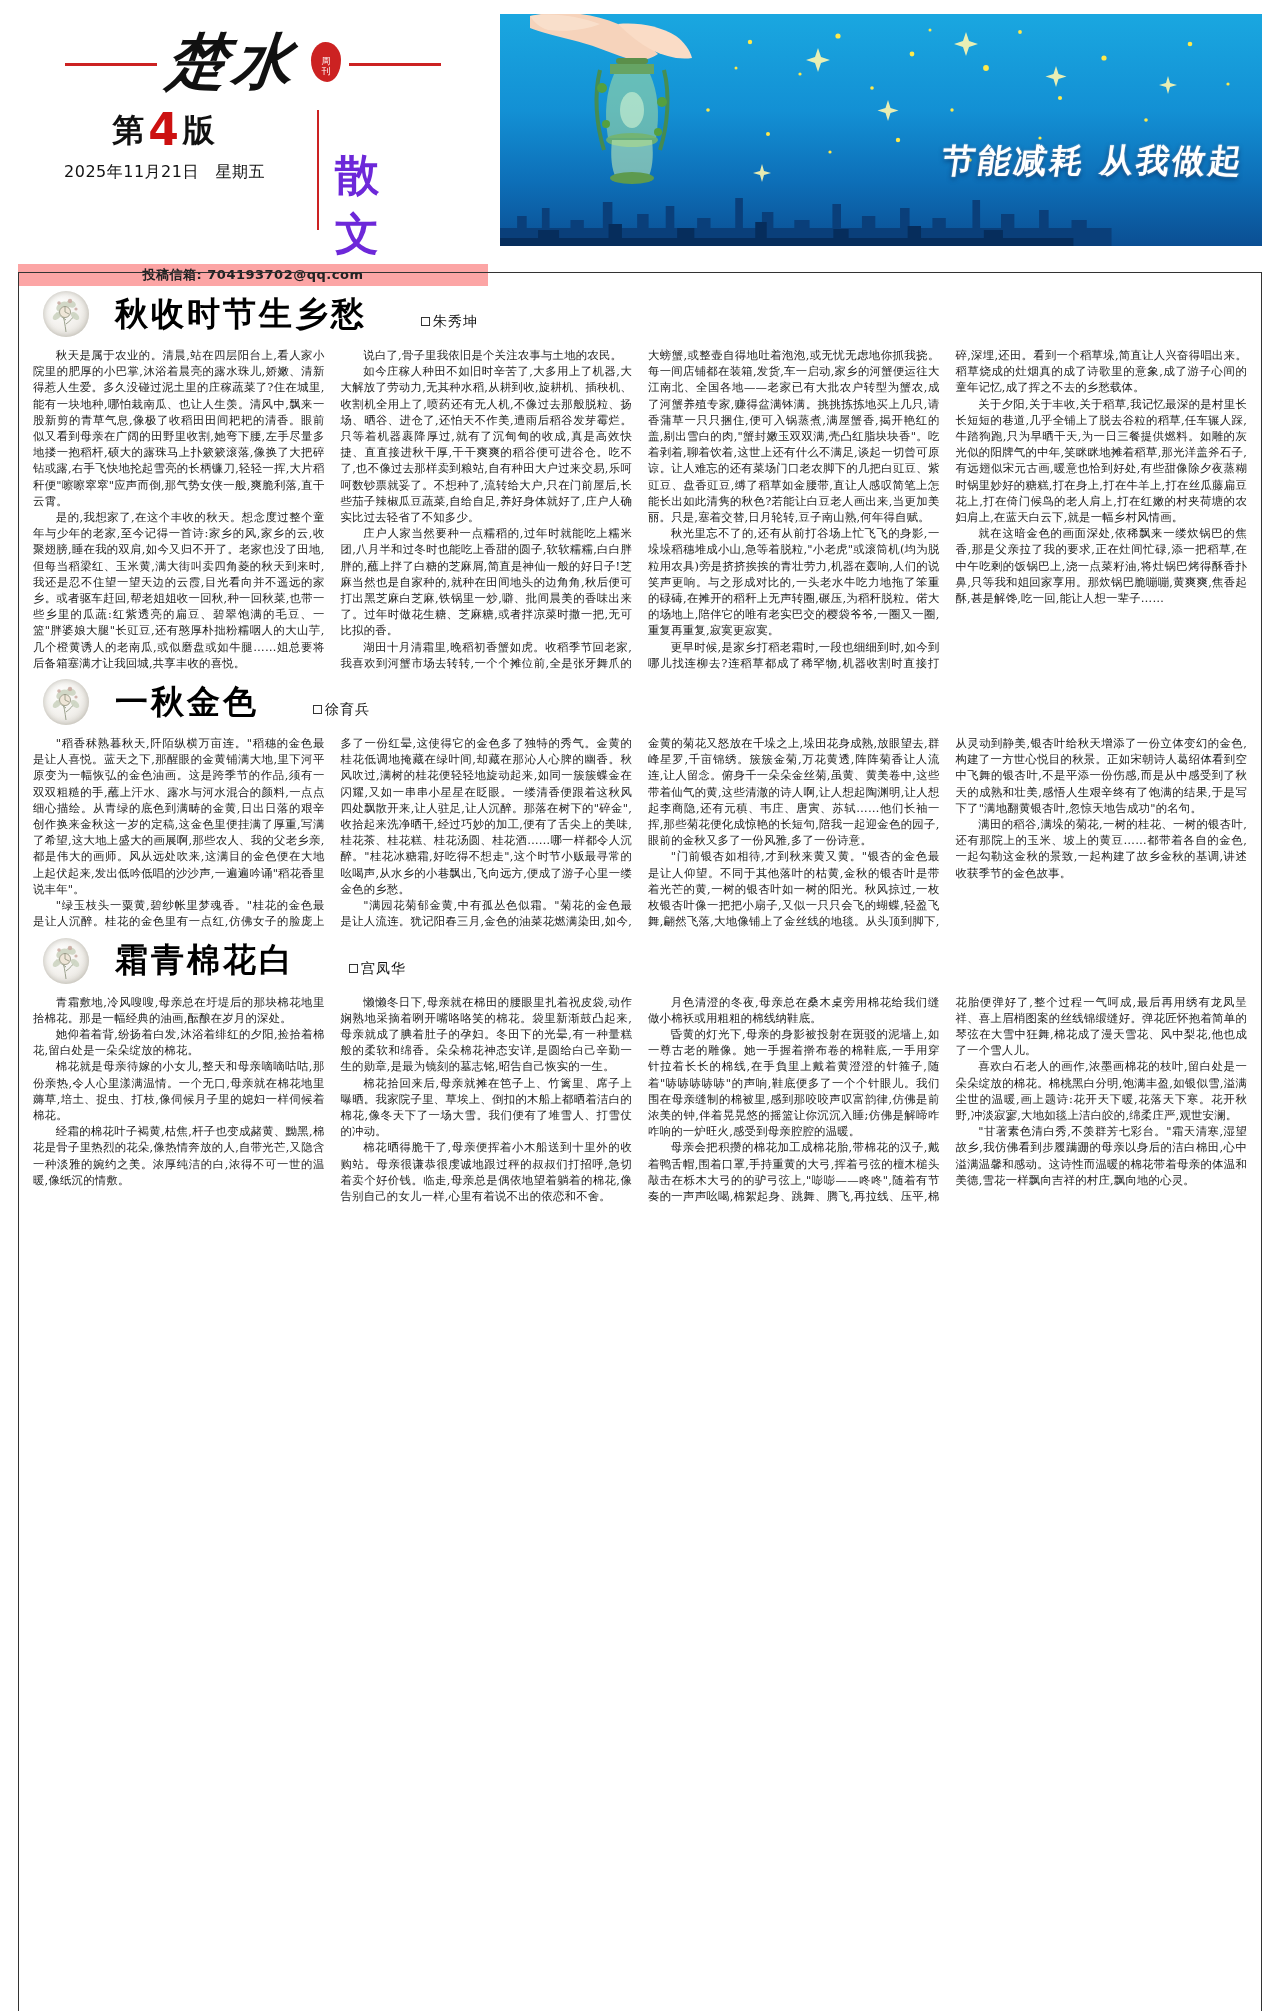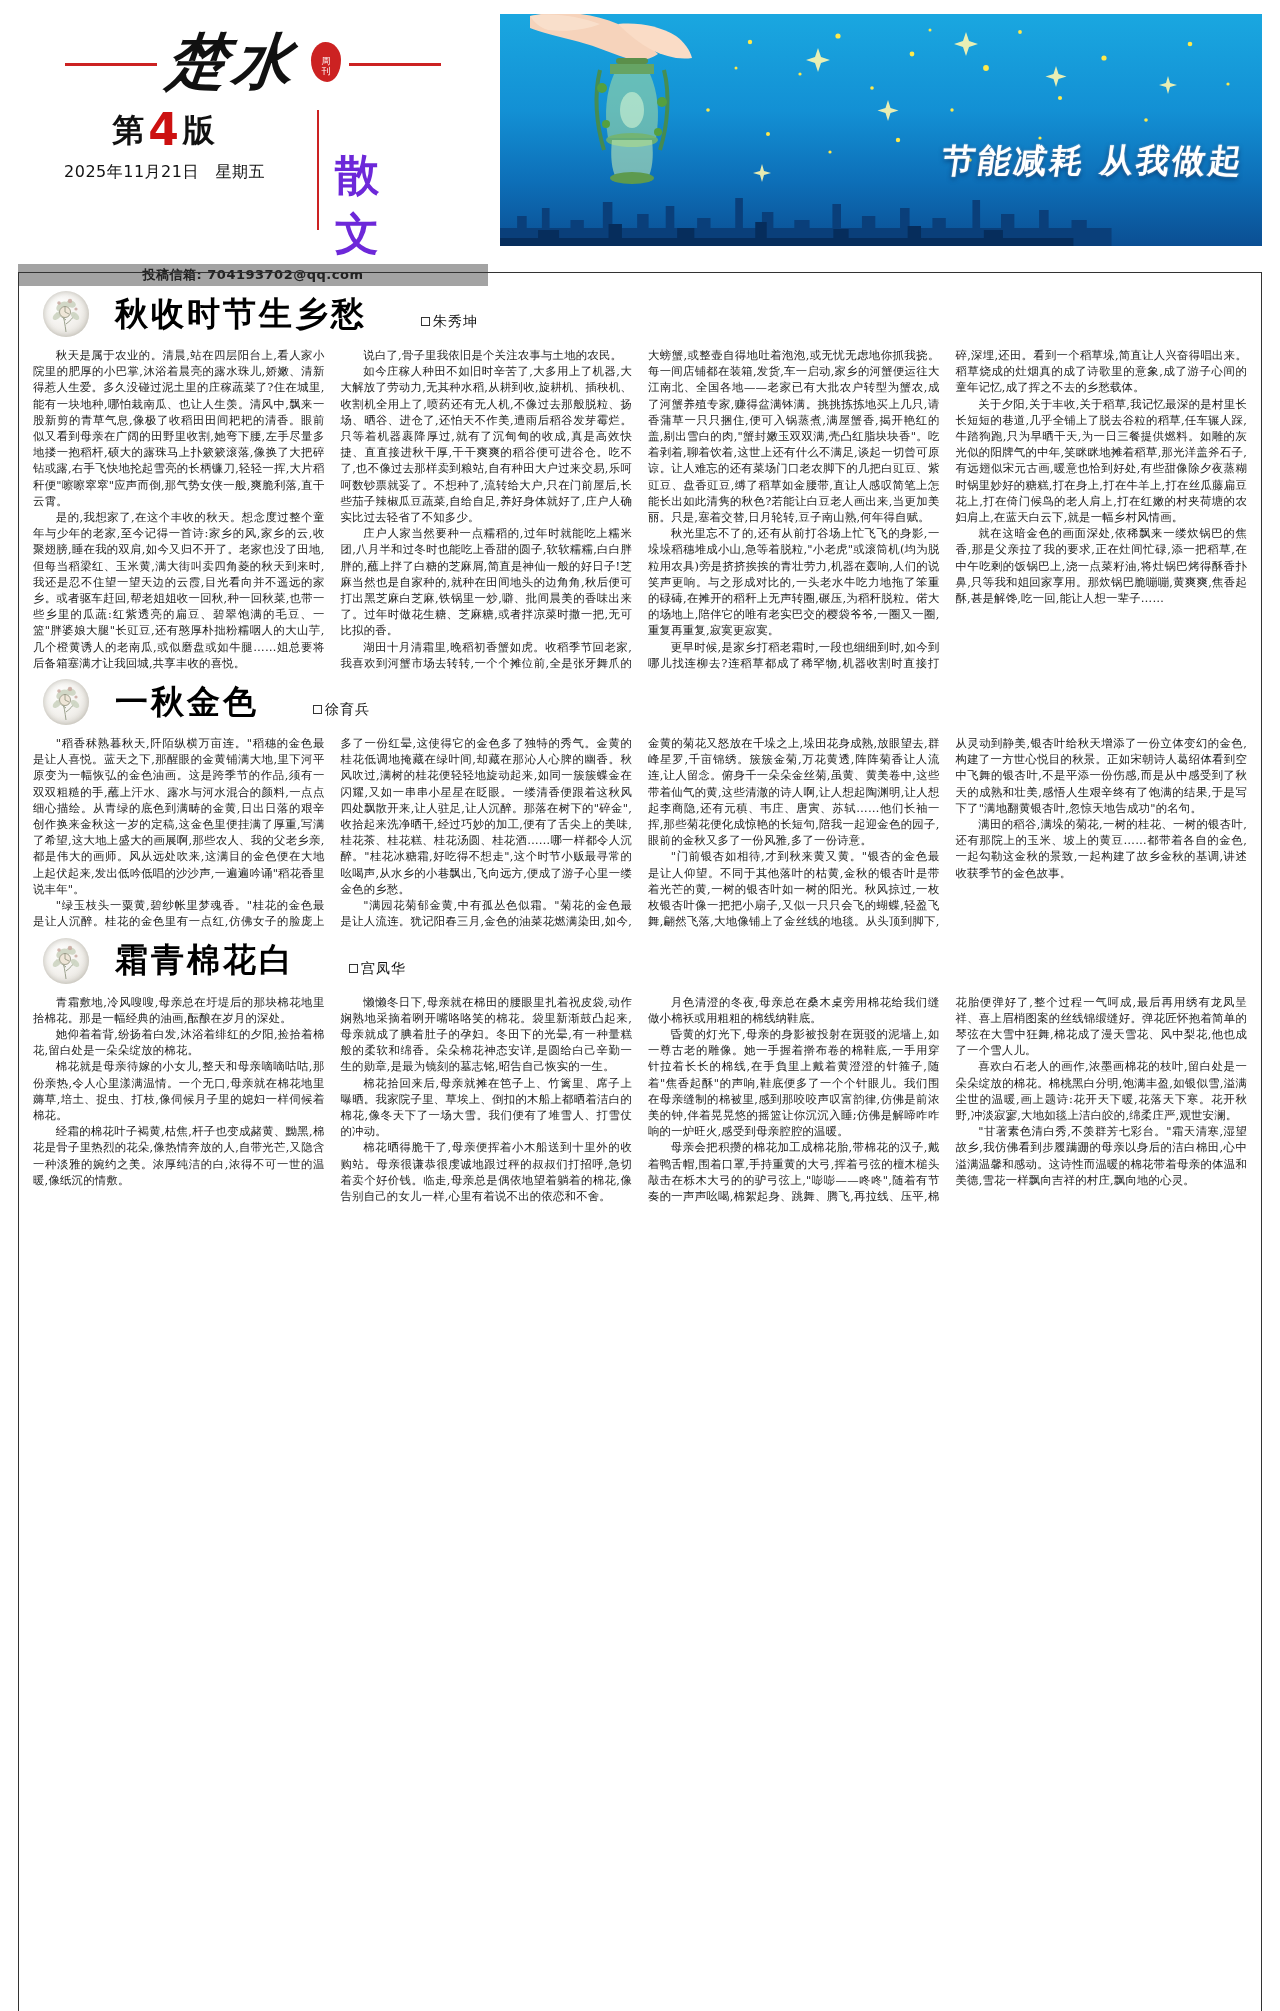--- a/index.html
+++ b/index.html
@@ -44,21 +44,21 @@
   .staff div { padding-left:30px; }
 
   .mast-divider { width:2px; background:#cc2222; height:120px; margin:6px 16px 0 6px; }
   .section-title {
     font-family:"DejaVu Serif","Liberation Serif",serif;
     font-size:44px; font-weight:700; letter-spacing:10px;
     padding-top:42px; color:#6d28d9;
   }
 
   .mail-bar {
-    margin-top:10px; height:22px; background:#a3a3a3;
+    margin-top:10px; height:22px; background:#fca5a5;
     font-size:13px; font-weight:700; color:#222;
     display:flex; align-items:center; justify-content:center;
     letter-spacing:0.5px;
   }
 
   
   .banner {
     flex:1; margin-left:12px; height:232px; position:relative; overflow:hidden;
     background:linear-gradient(180deg,#1aa7e0 0%,#1390d4 42%,#0d6fb8 72%,#0b4f93 100%);
   }
@@ -341,21 +341,21 @@
       </div>
       <div class="cols">
         <p>青霜敷地,冷风嗖嗖,母亲总在圩堤后的那块棉花地里拾棉花。那是一幅经典的油画,酝酿在岁月的深处。</p>
         <p>她仰着着背,纷扬着白发,沐浴着绯红的夕阳,捡拾着棉花,留白处是一朵朵绽放的棉花。</p>
         <p>棉花就是母亲待嫁的小女儿,整天和母亲嘀嘀咕咕,那份亲热,令人心里漾满温情。一个无口,母亲就在棉花地里薅草,培土、捉虫、打枝,像伺候月子里的媳妇一样伺候着棉花。</p>
         <p>经霜的棉花叶子褐黄,枯焦,杆子也变成赭黄、黝黑,棉花是骨子里热烈的花朵,像热情奔放的人,自带光芒,又隐含一种淡雅的婉约之美。浓厚纯洁的白,浓得不可一世的温暖,像纸沉的情敷。</p>
         <p>懒懒冬日下,母亲就在棉田的腰眼里扎着祝皮袋,动作娴熟地采摘着咧开嘴咯咯笑的棉花。袋里新渐鼓凸起来,母亲就成了腆着肚子的孕妇。冬田下的光晕,有一种量糕般的柔软和绵香。朵朵棉花神态安详,是圆给白己辛勤一生的勋章,是最为镜刻的墓志铭,昭告自己恢实的一生。</p>
         <p>棉花拾回来后,母亲就摊在笆子上、竹篱里、席子上曝晒。我家院子里、草埃上、倒扣的木船上都晒着洁白的棉花,像冬天下了一场大雪。我们便有了堆雪人、打雪仗的冲动。</p>
         <p>棉花晒得脆干了,母亲便挥着小木船送到十里外的收购站。母亲很谦恭很虔诚地跟过秤的叔叔们打招呼,急切着卖个好价钱。临走,母亲总是偶依地望着躺着的棉花,像告别自己的女儿一样,心里有着说不出的依恋和不舍。</p>
         <p>月色清澄的冬夜,母亲总在桑木桌旁用棉花给我们缝做小棉袄或用粗粗的棉线纳鞋底。</p>
-        <p>昏黄的灯光下,母亲的身影被投射在斑驳的泥墙上,如一尊古老的雕像。她一手握着擀布卷的棉鞋底,一手用穿针拉着长长的棉线,在手負里上戴着黄澄澄的针箍子,随着"焦香起酥"的声响,鞋底便多了一个个针眼儿。我们围在母亲缝制的棉被里,感到那咬咬声叹富韵律,仿佛是前浓美的钟,伴着晃晃悠的摇篮让你沉沉入睡;仿佛是解啼咋咋响的一炉旺火,感受到母亲腔腔的温暖。</p>
+        <p>昏黄的灯光下,母亲的身影被投射在斑驳的泥墙上,如一尊古老的雕像。她一手握着擀布卷的棉鞋底,一手用穿针拉着长长的棉线,在手負里上戴着黄澄澄的针箍子,随着"哧哧哧哧哧"的声响,鞋底便多了一个个针眼儿。我们围在母亲缝制的棉被里,感到那咬咬声叹富韵律,仿佛是前浓美的钟,伴着晃晃悠的摇篮让你沉沉入睡;仿佛是解啼咋咋响的一炉旺火,感受到母亲腔腔的温暖。</p>
         <p>母亲会把积攒的棉花加工成棉花胎,带棉花的汉子,戴着鸭舌帽,围着口罩,手持重黄的大弓,挥着弓弦的檀木槌头敲击在栎木大弓的的驴弓弦上,"嘭嘭——咚咚",随着有节奏的一声声吆喝,棉絮起身、跳舞、腾飞,再拉线、压平,棉花胎便弹好了,整个过程一气呵成,最后再用绣有龙凤呈祥、喜上眉梢图案的丝线锦缎缝好。弹花匠怀抱着简单的琴弦在大雪中狂舞,棉花成了漫天雪花、风中梨花,他也成了一个雪人儿。</p>
         <p>喜欢白石老人的画作,浓墨画棉花的枝叶,留白处是一朵朵绽放的棉花。棉桃黑白分明,饱满丰盈,如银似雪,溢满尘世的温暖,画上题诗:花开天下暖,花落天下寒。花开秋野,冲淡寂寥,大地如毯上洁白皎的,绵柔庄严,观世安澜。</p>
         <p>"甘著素色清白秀,不羡群芳七彩台。"霜天清寒,湿望故乡,我仿佛看到步履蹒跚的母亲以身后的洁白棉田,心中溢满温馨和感动。这诗性而温暖的棉花带着母亲的体温和美德,雪花一样飘向吉祥的村庄,飘向地的心灵。</p>
       </div>
     </div>
 
   </div>
 </div>
 
 </body></html>

